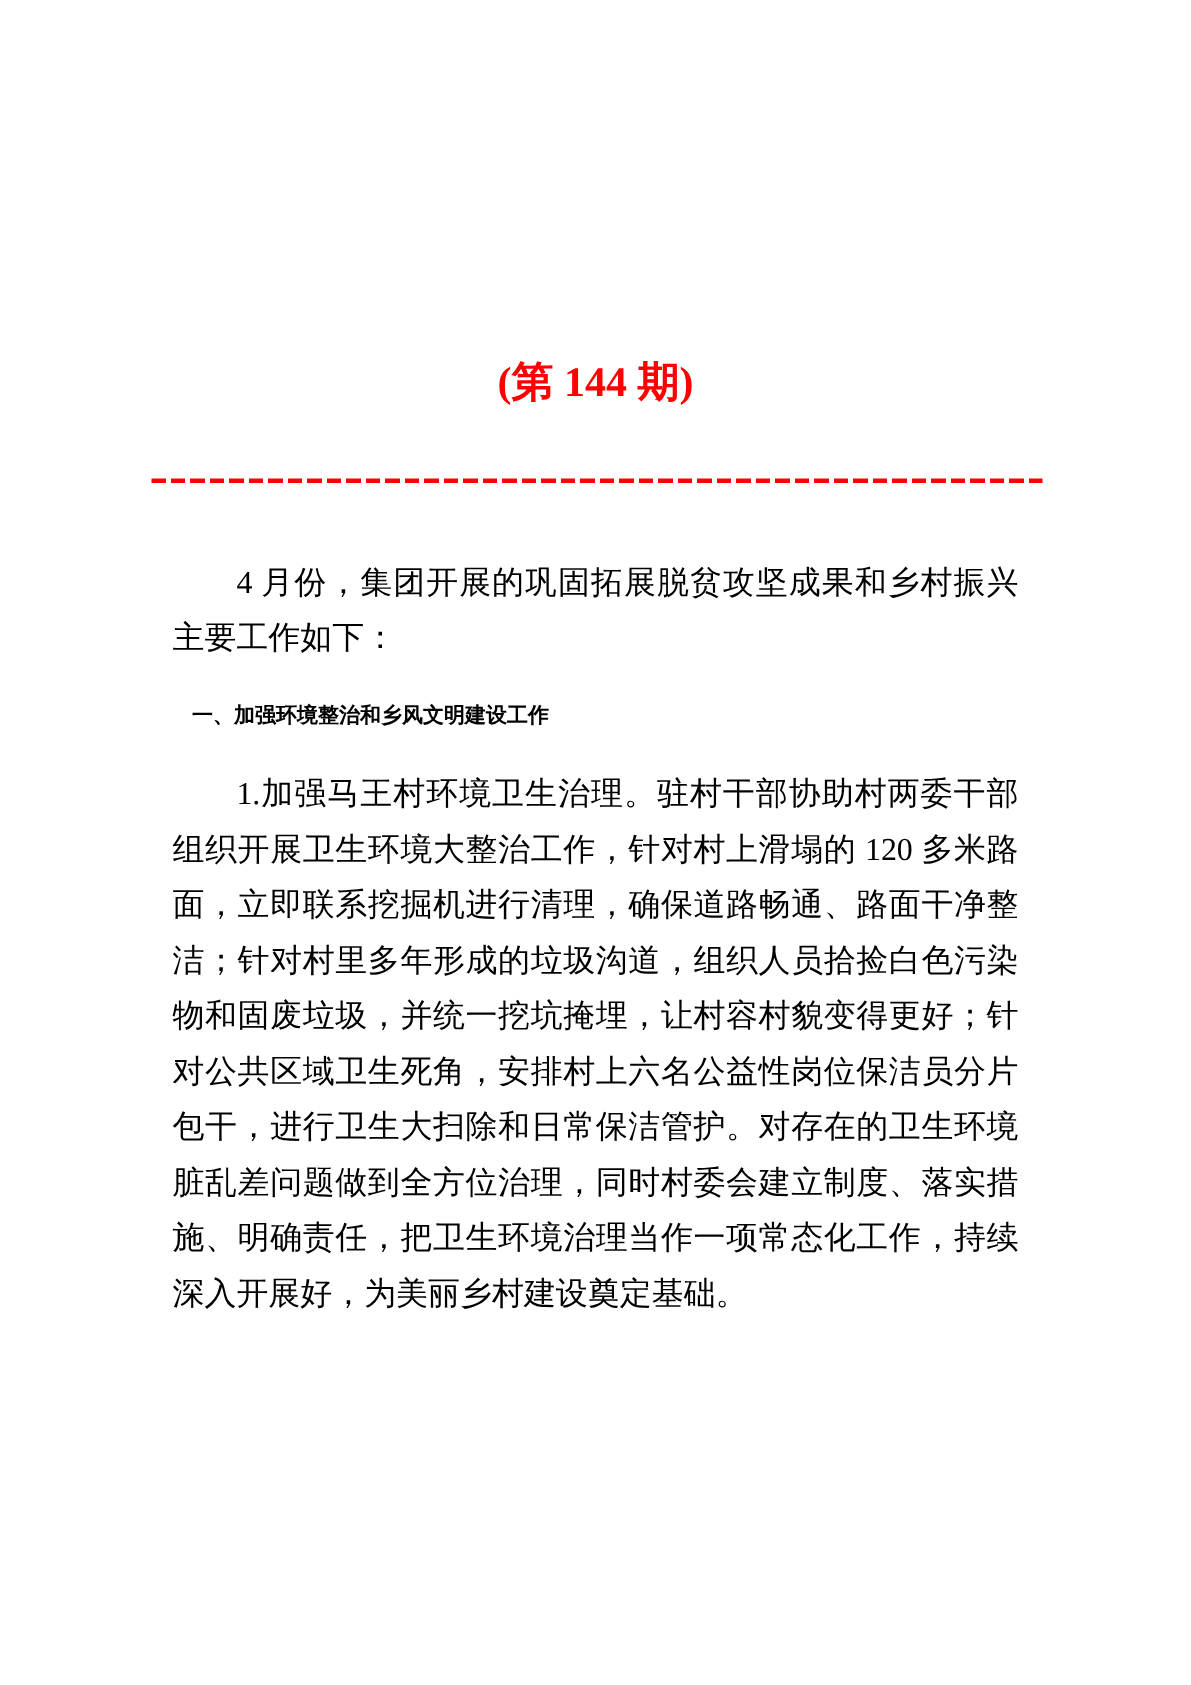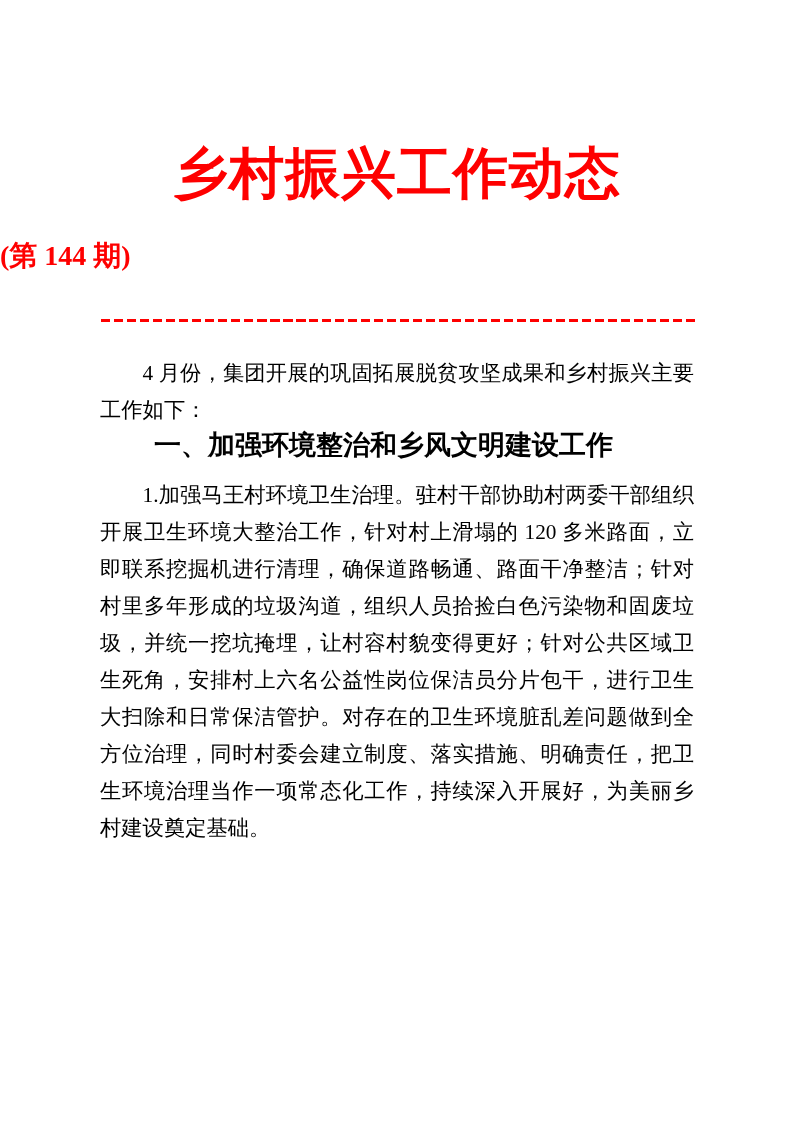--- a/index.html
+++ b/index.html
@@ -31,21 +31,21 @@
     font-weight: bold;
     letter-spacing: 1px;
     line-height: 80px;
     white-space: nowrap;
   }
   .masthead-issue {
     position: absolute;
     top: 236px;
     left: 0;
     width: 100%;
-    text-align: left;
+    text-align: center;
     color: #fe0000;
     font-size: 28px;
     font-weight: bold;
     line-height: 40px;
     white-space: nowrap;
   }
   .red-divider {
     position: absolute;
     top: 319px;
     left: 101px;
@@ -58,38 +58,37 @@
   .body-text {
     position: absolute;
     top: 355px;
     left: 100px;
     width: 594px;
     font-size: 21.3px;
     line-height: 37px;
     text-align: justify;
   }
   .body-text p {
-    margin: 0;
+    margin: 15px;
     text-indent: 2em;
   }
   .section-heading {
     margin: 0 0 11px 0;
     text-indent: 2em;
-    font-size: 27px;
+    font-size: 14px;
     line-height: 37px;
     font-weight: bold;
-    font-family: Liberation Mono, monospace;
+    font-family: Liberation Serif, serif;
   }
 </style>
 </head>
 <body>
 
 <div class="page">
 
-  <div class="masthead-title">乡村振兴工作动态</div>
 
   <div class="masthead-issue">(第 144 期)</div>
 
   <div class="red-divider"></div>
 
   <div class="body-text">
     <p>4 月份，集团开展的巩固拓展脱贫攻坚成果和乡村振兴主要工作如下：</p>
 
     <h2 class="section-heading">一、加强环境整治和乡风文明建设工作</h2>
 

